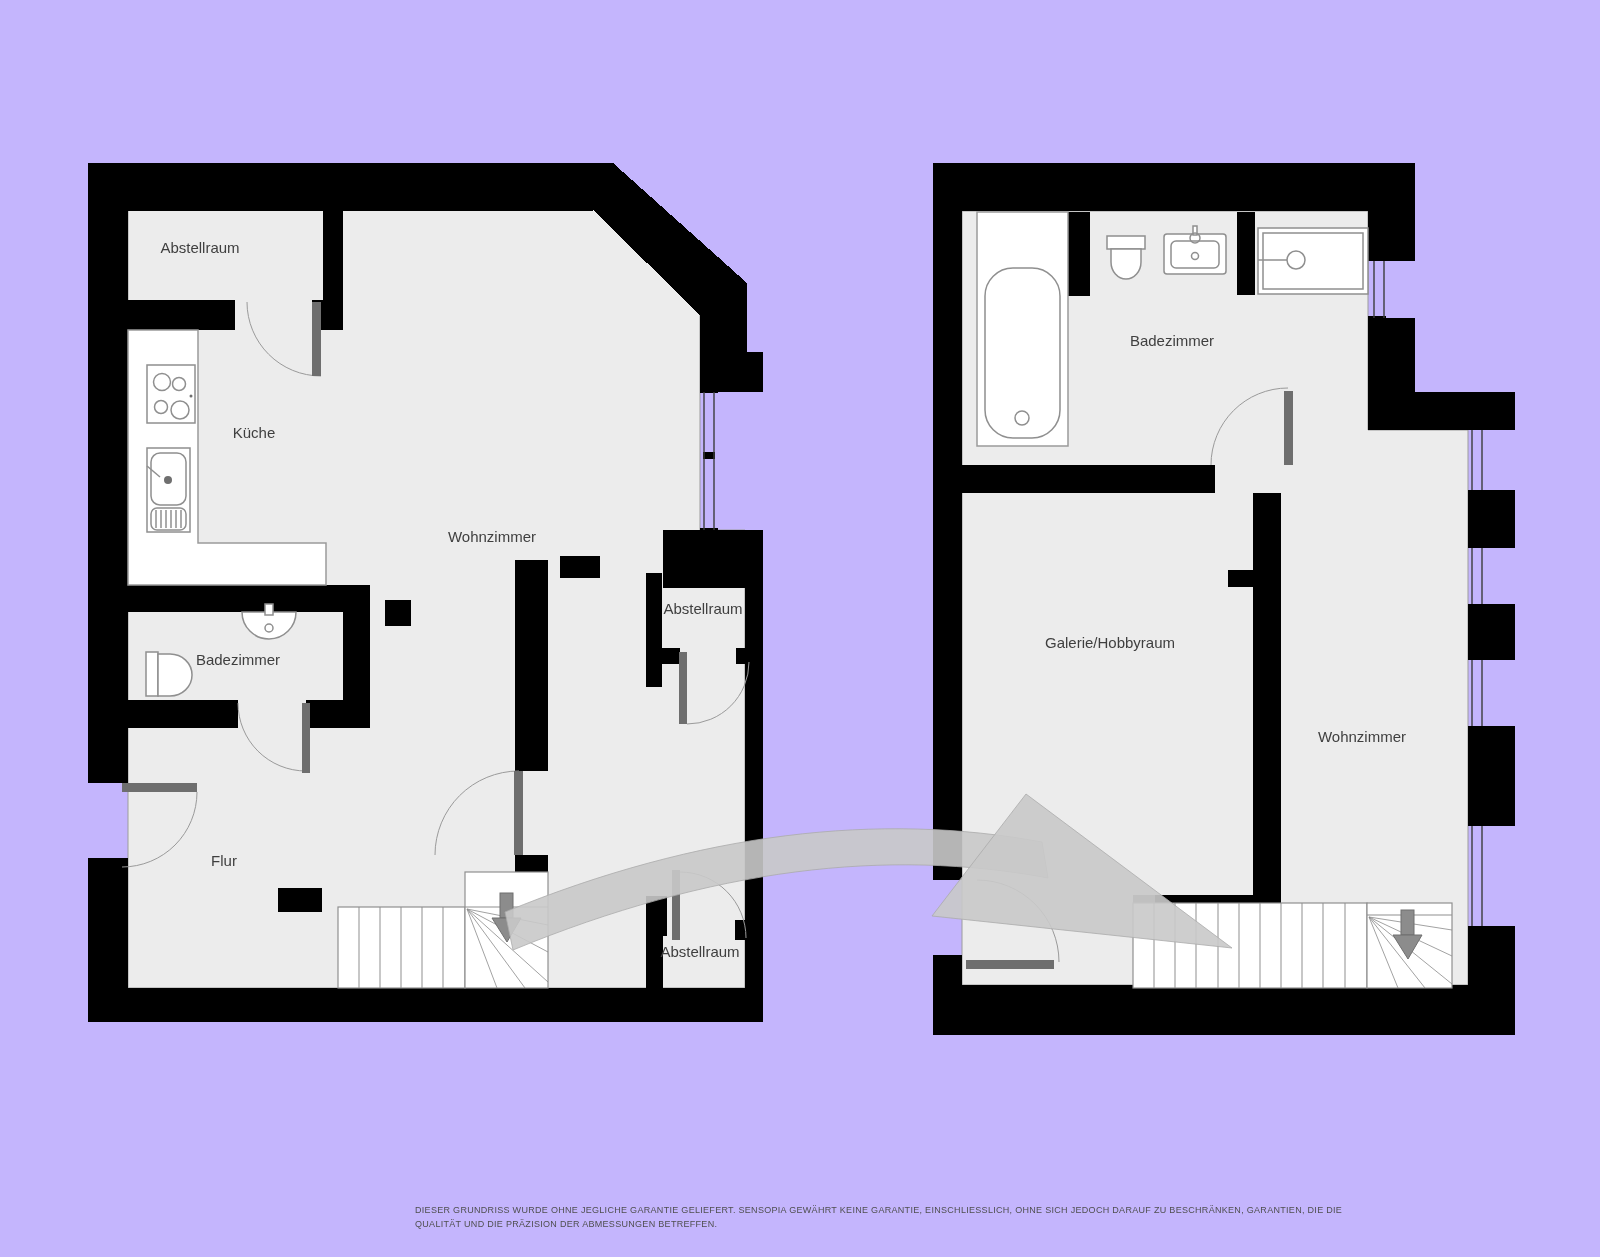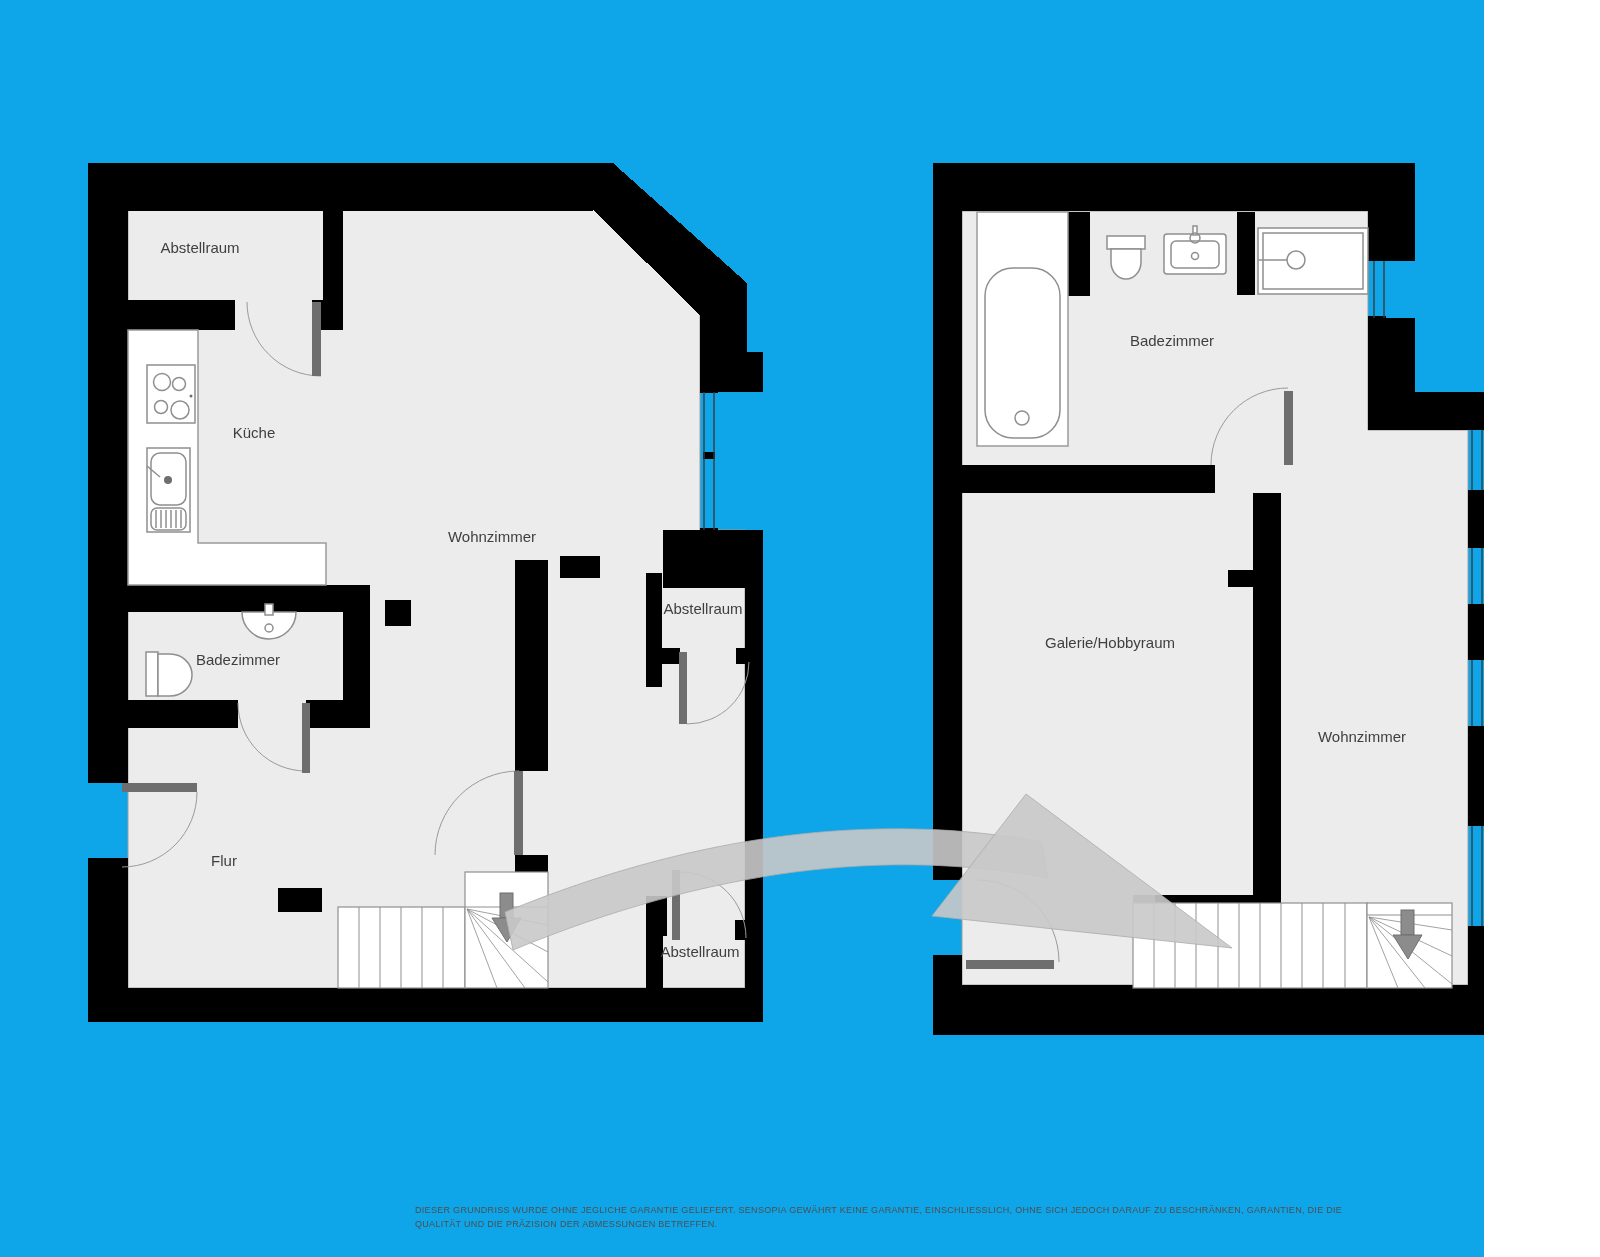--- a/index.html
+++ b/index.html
@@ -1,16 +1,16 @@
 <!DOCTYPE html>
 <html><head>
 <meta charset="utf-8">
 <style>
   html,body{margin:0;padding:0;background:#ffffff;}
-  .page{position:relative;width:1484px;height:1257px;background:#0ea5e9;overflow:hidden;
+  .page{position:relative;width:1600px;height:1257px;background:#c4b5fd;overflow:hidden;
         font-family:"Liberation Sans", sans-serif;}
   svg{display:block;}
   .wall{fill:#000000;}
   .floor{fill:#ececec;stroke:#9c9c9c;stroke-width:1;}
   .niche{fill:#ffffff;stroke:#9a9a9a;stroke-width:1.5;}
   .fixture{fill:#ffffff;stroke:#8f8f8f;stroke-width:1.5;}
   .fixline{stroke:#8f8f8f;stroke-width:1.5;fill:none;}
   .leaf{fill:#6e6e6e;}
   .arc{fill:none;stroke:#9a9a9a;stroke-width:1;}
   .winline{stroke:#3c3c3c;stroke-width:1.4;}

